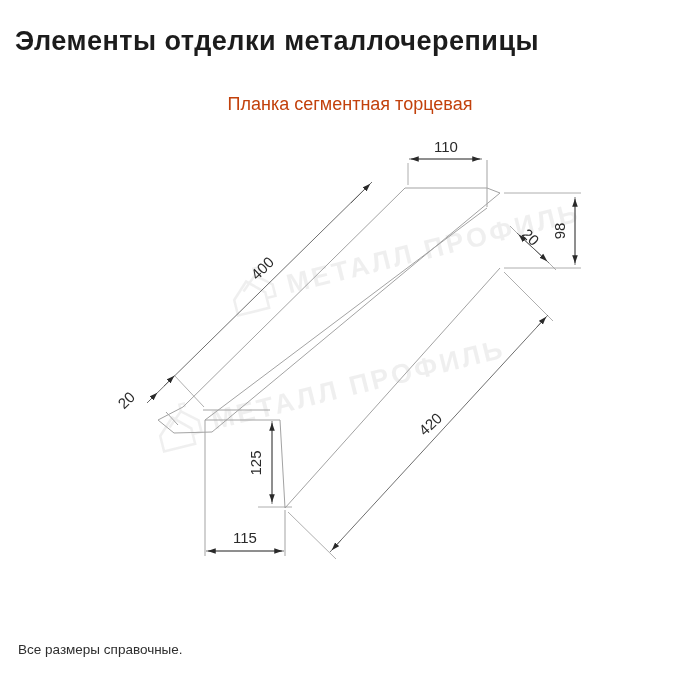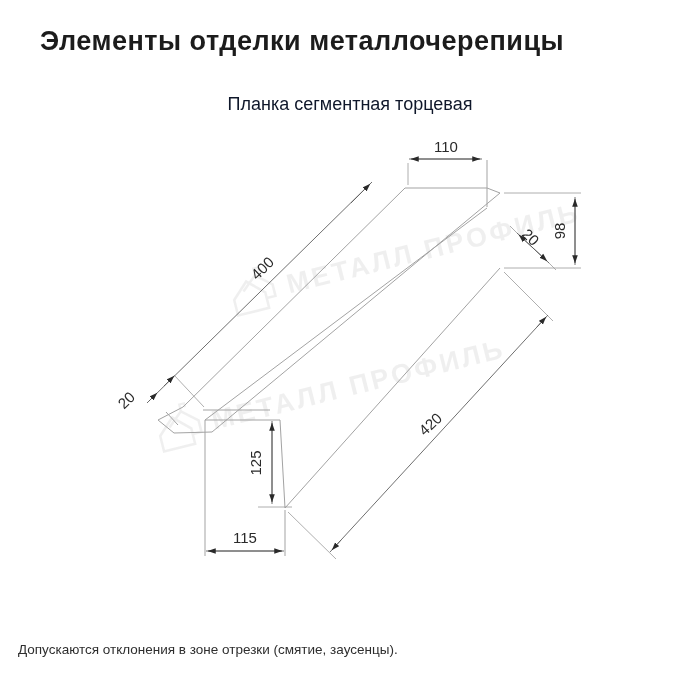--- a/index.html
+++ b/index.html
@@ -1,26 +1,26 @@
 <!DOCTYPE html>
 <html><head>
 <meta charset="utf-8">
 <style>
   html,body{margin:0;padding:0;}
   body{
     width:700px;height:700px;background:#ffffff;position:relative;overflow:hidden;
     font-family:"Liberation Sans","DejaVu Sans",sans-serif;
   }
   .page-title{
-    position:absolute;top:26px;left:0;width:554px;text-align:left;
-    font-size:27px;font-weight:700;color:#1c1c1c;letter-spacing:.5px;padding-left:40px;
+    position:absolute;top:26px;left:0;width:554px;text-align:center;
+    font-size:27px;font-weight:700;color:#1c1c1c;letter-spacing:.5px;
   }
   .product-title{
     position:absolute;top:93px;left:0;width:700px;text-align:center;
-    font-size:18px;font-weight:400;color:#0f172a;line-height:22px;
+    font-size:18px;font-weight:400;color:#c2410c;line-height:22px;
   }
   .notes{
     position:absolute;left:18px;top:640px;
     font-size:13.5px;color:#2e2e2e;line-height:20.5px;
   }
   svg text{font-family:"Liberation Sans","DejaVu Sans",sans-serif;}
   .dimtxt{font-size:15px;fill:#2a2a2a;}
   .wm-text{font-size:27px;font-weight:700;letter-spacing:3px;fill:#8a8a8a;}
 </style>
 </head>
@@ -140,14 +140,14 @@
     <text class="dimtxt" x="527" y="241" text-anchor="middle" transform="rotate(43 527 241)">20</text>
     <text class="dimtxt" x="266" y="272" text-anchor="middle" transform="rotate(-44 266 272)">400</text>
     <text class="dimtxt" x="130" y="404" text-anchor="middle" transform="rotate(-44 130 404)">20</text>
     <text class="dimtxt" x="434" y="428" text-anchor="middle" transform="rotate(-43 434 428)">420</text>
     <text class="dimtxt" x="261" y="463" text-anchor="middle" transform="rotate(-90 261 463)">125</text>
     <text class="dimtxt" x="245" y="543" text-anchor="middle">115</text>
   </g>
 </svg>
 
 <div class="notes">
-  <div>Допускаются отклонения в зоне отрезки (смятие, заусенцы).</div>
+  <div>Все размеры справочные.</div>
 </div>
 
 </body></html>

